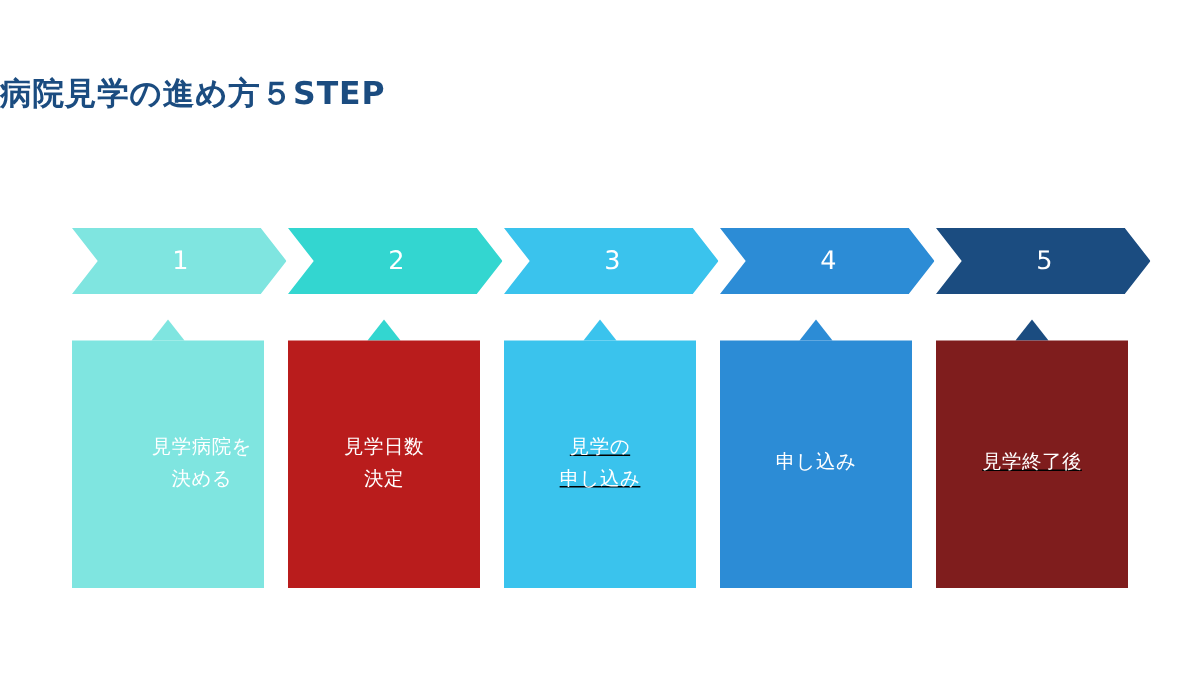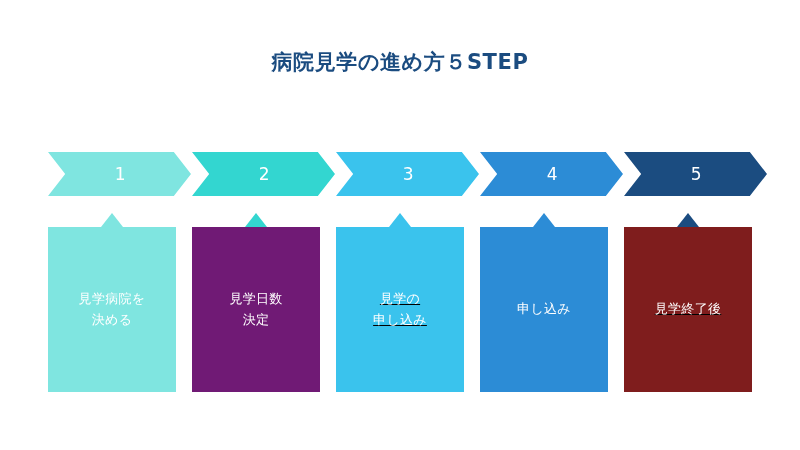--- a/index.html
+++ b/index.html
@@ -22,21 +22,20 @@
     height: 450px;
     box-sizing: border-box;
   }
 
   
   #title {
     position: absolute;
     top: 50px;
     left: 0;
     width: 800px;
-    text-align: center;
     font-size: 21px;
     font-weight: bold;
     letter-spacing: 0.6px;
     color: #1b4c80;
     white-space: nowrap;
     line-height: 1.2;
   }
 
   
   #steps {
@@ -125,32 +124,32 @@
 
   <div id="title" style="color: rgb(27, 76, 128);">病院見学の進め方５STEP</div>
 
   <div id="steps">
 
     <div class="step">
       <div class="banner" style="background: rgb(127, 229, 224);">
         <span class="banner-number">1</span>
       </div>
       <div class="connector" style="border-bottom-color: rgb(127, 229, 224);"></div>
-      <div class="box" style="background: rgb(127, 229, 224);">
+      <div class="box" style="background: rgb(127, 229, 224); justify-content: flex-end;">
         <span class="box-label">見学病院を
 決める</span>
       </div>
     </div>
 
     <div class="step">
       <div class="banner" style="background: rgb(51, 214, 208);">
         <span class="banner-number">2</span>
       </div>
       <div class="connector" style="border-bottom-color: rgb(51, 214, 208);"></div>
-      <div class="box" style="background: #701a75;">
+      <div class="box" style="background: #b91c1c;">
         <span class="box-label">見学日数
 決定</span>
       </div>
     </div>
 
     <div class="step">
       <div class="banner" style="background: rgb(58, 195, 237);">
         <span class="banner-number">3</span>
       </div>
       <div class="connector" style="border-bottom-color: rgb(58, 195, 237);"></div>

